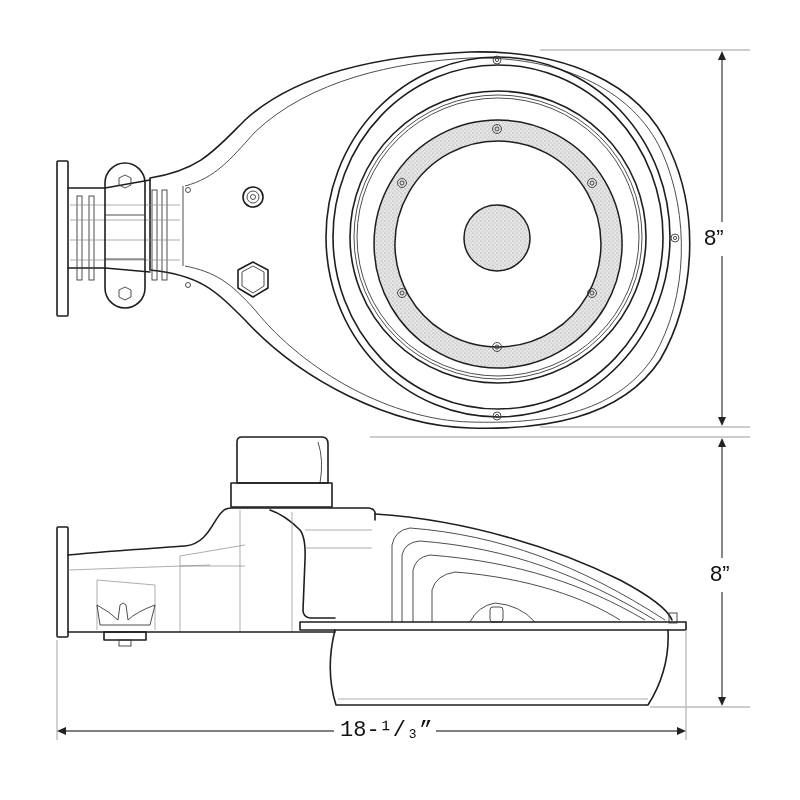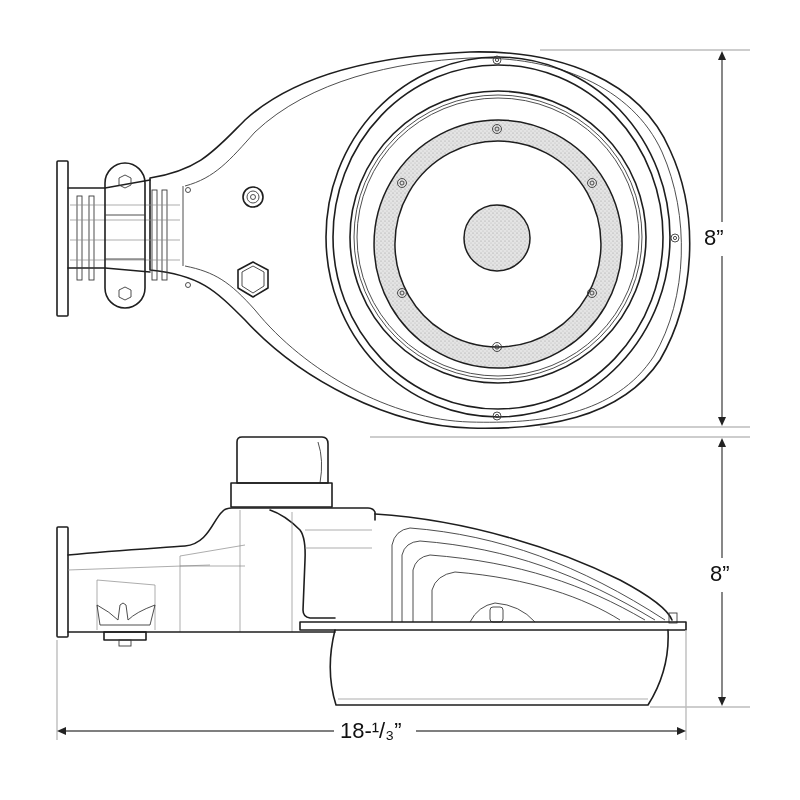--- a/index.html
+++ b/index.html
@@ -179,13 +179,13 @@
 
     <line class="dim" x1="62" y1="731" x2="334" y2="731"></line>
     <line class="dim" x1="416" y1="731" x2="681" y2="731"></line>
     <polygon class="arrow" points="57,731 66,727 66,735"></polygon>
     <polygon class="arrow" points="686,731 677,727 677,735"></polygon>
   </g>
 </svg>
 
 <div class="dim-label" style="left:700px; top:226px;">8”</div>
 <div class="dim-label" style="left:706px; top:562px;">8”</div>
-<div class="dim-label" style="left:336px; top:719px;">18-¹/₃”</div>
+<div class="dim-label" style="left:336px; top:719px;font-family:Liberation Mono, monospace;">18-¹/₃”</div>
 
 </body></html>

